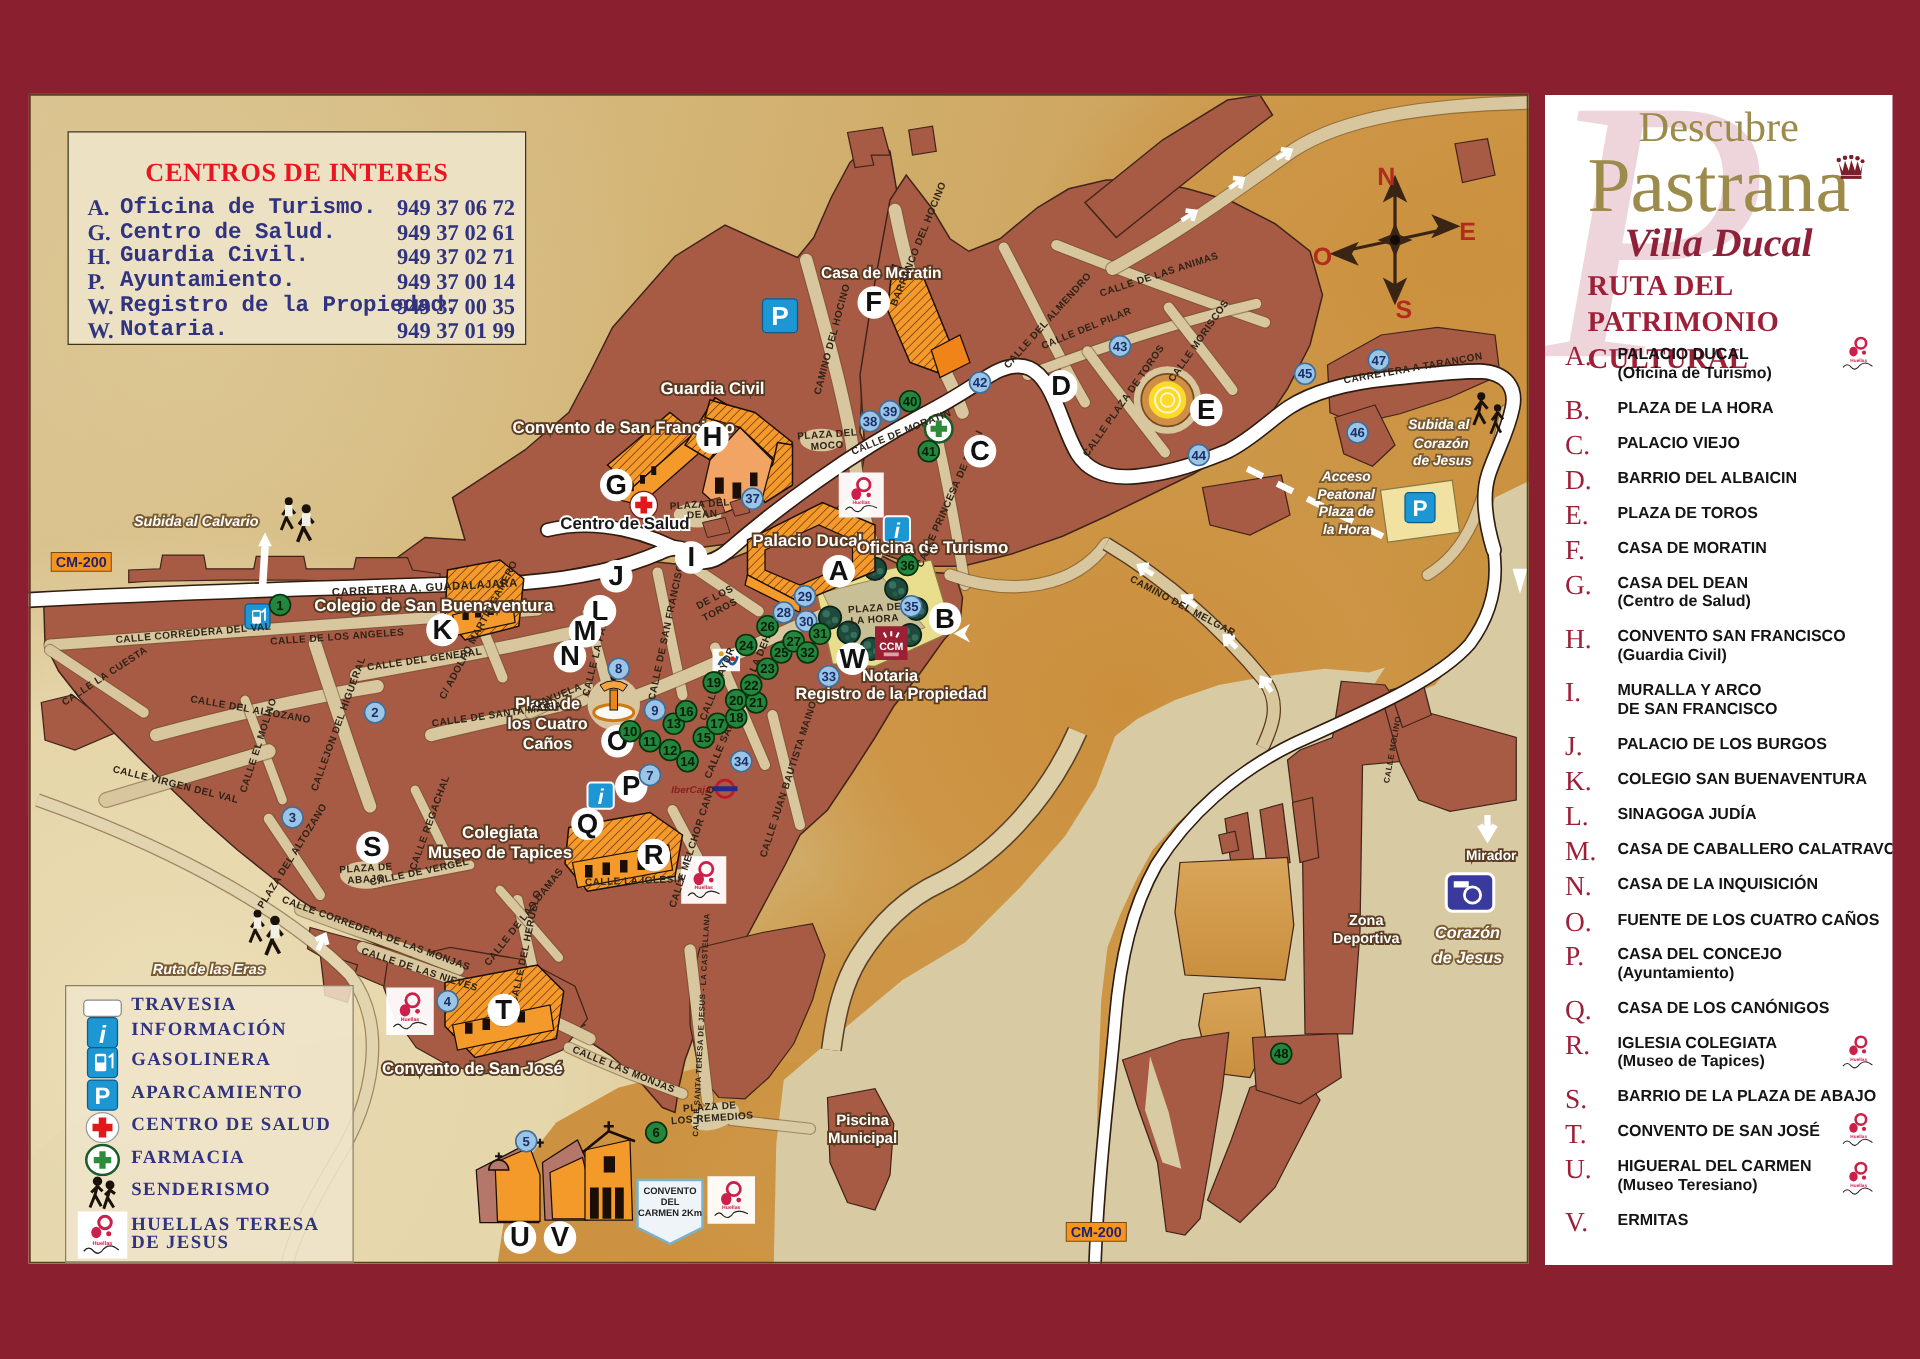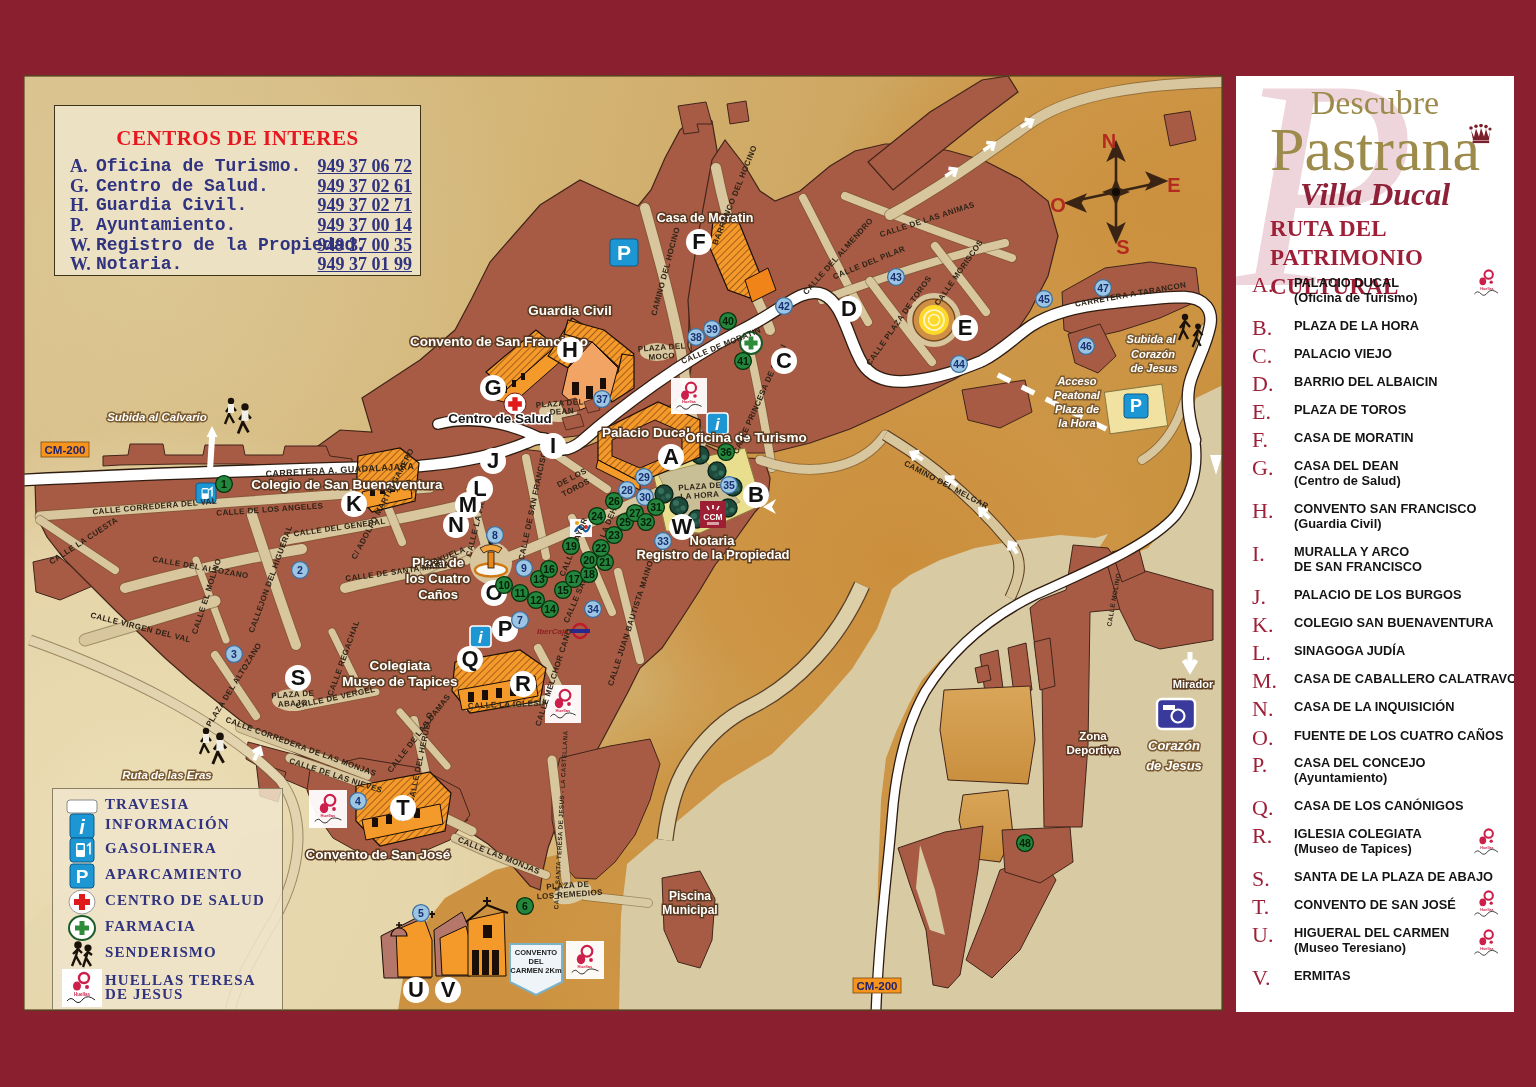--- a/index.html
+++ b/index.html
@@ -4,21 +4,21 @@
 html,body{margin:0;padding:0;}
 body{width:1536px;height:1087px;background:#8a1f2f;position:relative;overflow:hidden;
 font-family:"Liberation Sans",sans-serif;}
 svg text{font-family:"Liberation Sans",sans-serif;}
 #infobox{position:absolute;left:54px;top:105px;width:365px;height:169px;background:#ede1c4;
 border:1.6px solid #3c3318;font-family:"Liberation Serif",serif;}
 #infobox h1{margin:20px 0 6px 0;text-align:center;color:#e8161f;font-size:21px;letter-spacing:0.5px;}
 .irow{position:relative;height:19.7px;color:#30337f;font-weight:bold;font-size:18px;line-height:19.7px;}
 .ilt{position:absolute;left:15px;}
 .inm{position:absolute;left:41px;font-family:Liberation Mono, monospace;}
-.iph{position:absolute;right:8px;text-decoration:underline;}
+.iph{position:absolute;right:8px;}
 #legend{position:absolute;left:52px;top:788px;width:229px;height:220px;background:rgba(240,229,203,0.85);
 border:1px solid #8a8064;}
 .lrow{position:absolute;left:0;width:100%;height:26px;}
 .lic{position:absolute;left:8px;top:0px;width:42px;text-align:center;}
 .ltx{position:absolute;left:52px;top:4px;color:#30337f;font-weight:bold;font-size:15px;
 font-family:"Liberation Serif",serif;letter-spacing:1.1px;line-height:14px;white-space:nowrap;}
 #panel{position:absolute;left:1236px;top:76px;width:278px;height:936px;background:#ffffff;overflow:hidden;}
 #wmark{position:absolute;left:-4px;top:-42px;font-family:"Liberation Serif",serif;font-style:italic;
 font-size:300px;color:#eed5db;line-height:300px;}
 #t1{position:absolute;left:0;top:8px;width:100%;text-align:center;font-family:"Liberation Serif",serif;
@@ -942,21 +942,21 @@
             <circle cx="22" cy="9" r="5" fill="none" stroke="#cc1f4a" stroke-width="2.4"></circle>
             <ellipse cx="15" cy="17" rx="4" ry="4.6" fill="#cc1f4a"></ellipse>
             <circle cx="25" cy="18" r="2" fill="#cc1f4a"></circle>
             <text x="20" y="27" font-size="4.5" fill="#cc1f4a" text-anchor="middle" font-weight="bold">Huellas</text>
             <path d="M 5,32 q 4,-5 8,0 q 4,4 8,-2 q 5,-5 12,1" stroke="#222" stroke-width="1" fill="none"></path>
           </svg></span>
       </div>
       <div class="prow" style="top:793px">
         <span class="plt">S.</span>
         <div class="ptx">
-          <div class="ii1">SANTA DE LA PLAZA DE ABAJO</div>
+          <div class="ii1">BARRIO DE LA PLAZA DE ABAJO</div>
         </div>
       </div>
       <div class="prow" style="top:821px">
         <span class="plt">T.</span>
         <div class="ptx">
           <div class="ii1">CONVENTO DE SAN JOSÉ</div>
         </div>
         <span class="plogo" style="top:-9px"><svg width="34" height="32" viewBox="0 0 40 38">
             <rect x="0" y="0" width="34" height="32" fill="#ffffff"></rect>
             <circle cx="22" cy="9" r="5" fill="none" stroke="#cc1f4a" stroke-width="2.4"></circle>

